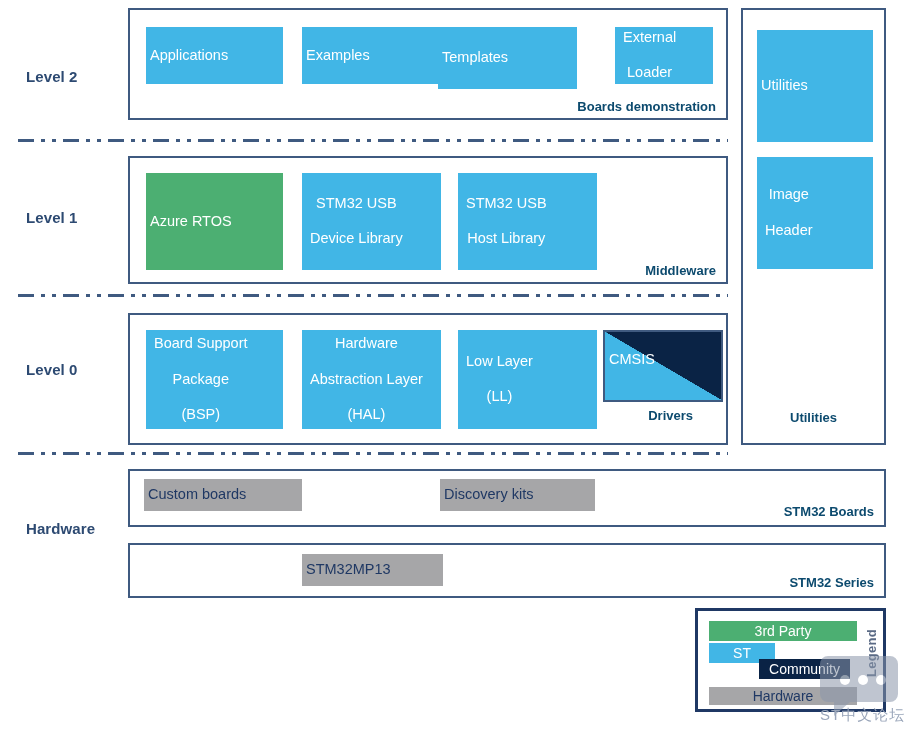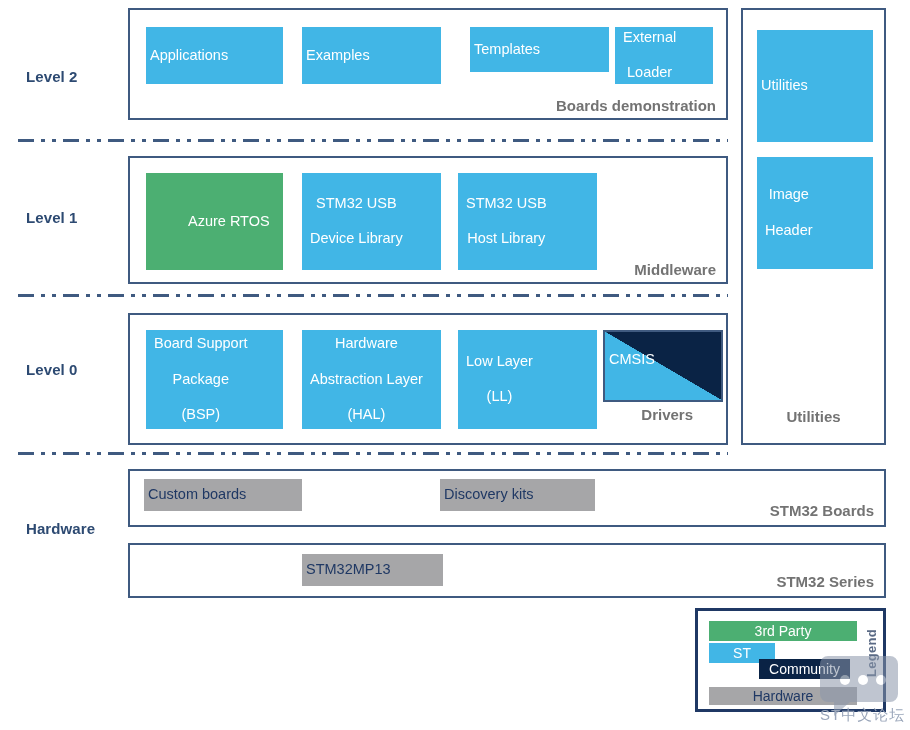--- a/index.html
+++ b/index.html
@@ -48,23 +48,23 @@
   .panel {
     position: absolute;
     border: 2px solid #3f5a80;
     background: #ffffff;
     box-sizing: border-box;
   }
   .panel-title {
     position: absolute;
     right: 10px;
     bottom: 4px;
-    font-size: 15px;
+    font-size: 13px;
     font-weight: bold;
-    color: #737373;
+    color: #0c4a6e;
     white-space: nowrap;
   }
   .panel-title.centered {
     right: auto;
     left: 0;
     width: 100%;
     text-align: center;
     bottom: 10px;
   }
 
@@ -162,34 +162,34 @@
   <div class="sep" style="top:294px;"></div>
   <div class="sep" style="top:452px;"></div>
 
   <div class="panel" id="level2-panel" style="left:128px; top:8px; width:600px; height:112px;">
     <div class="blk blue" style="left:16px; top:17px; width:137px; height:57px;">
       <span>Applications</span>
     </div>
     <div class="blk blue" style="left:172px; top:17px; width:139px; height:57px;">
       <span>Examples</span>
     </div>
-    <div class="blk blue" style="left:340px; top:17px; width:139px; height:45px;">
+    <div class="blk blue" style="left:308px; top:17px; width:139px; height:62px;">
       <span>Templates</span>
     </div>
     <div class="blk blue" style="left:485px; top:17px; width:98px; height:57px;">
       <span>
         <span>External</span><br>
         <span>Loader</span>
       </span>
     </div>
     <div class="panel-title">Boards demonstration</div>
   </div>
 
   <div class="panel" id="level1-panel" style="left:128px; top:156px; width:600px; height:128px;">
-    <div class="blk green" style="left:16px; top:15px; width:137px; height:97px;padding-left:38px;">
+    <div class="blk green" style="left:16px; top:15px; width:137px; height:97px;">
       <span>Azure RTOS</span>
     </div>
     <div class="blk blue" style="left:172px; top:15px; width:139px; height:97px;">
       <span>
         <span>STM32 USB</span><br>
         <span>Device Library</span>
       </span>
     </div>
     <div class="blk blue" style="left:328px; top:15px; width:139px; height:97px;">
       <span>

